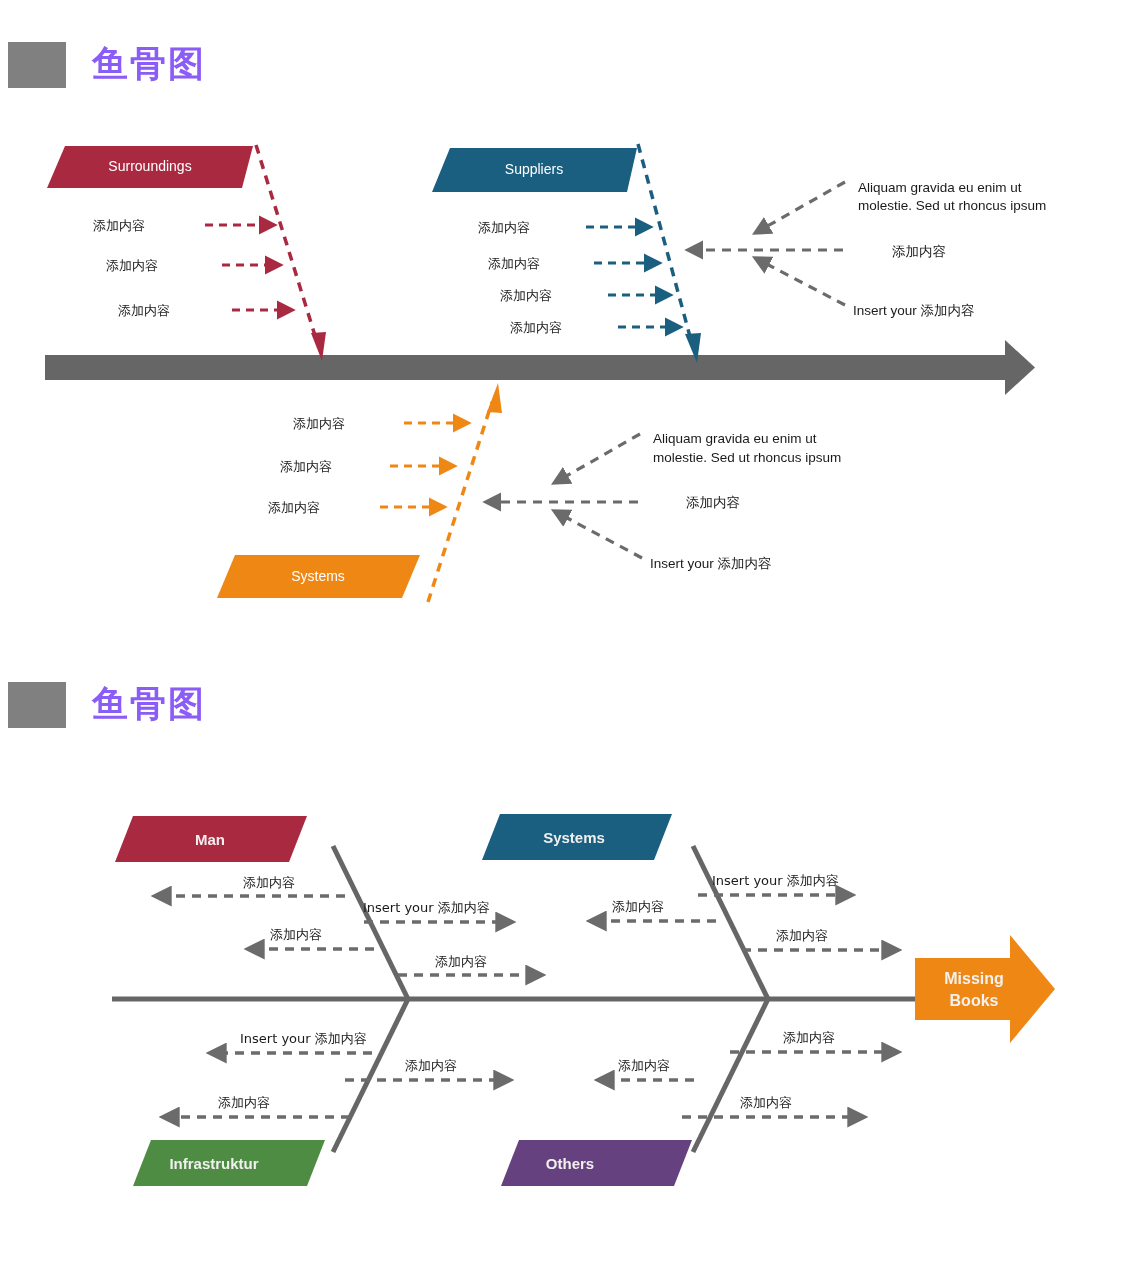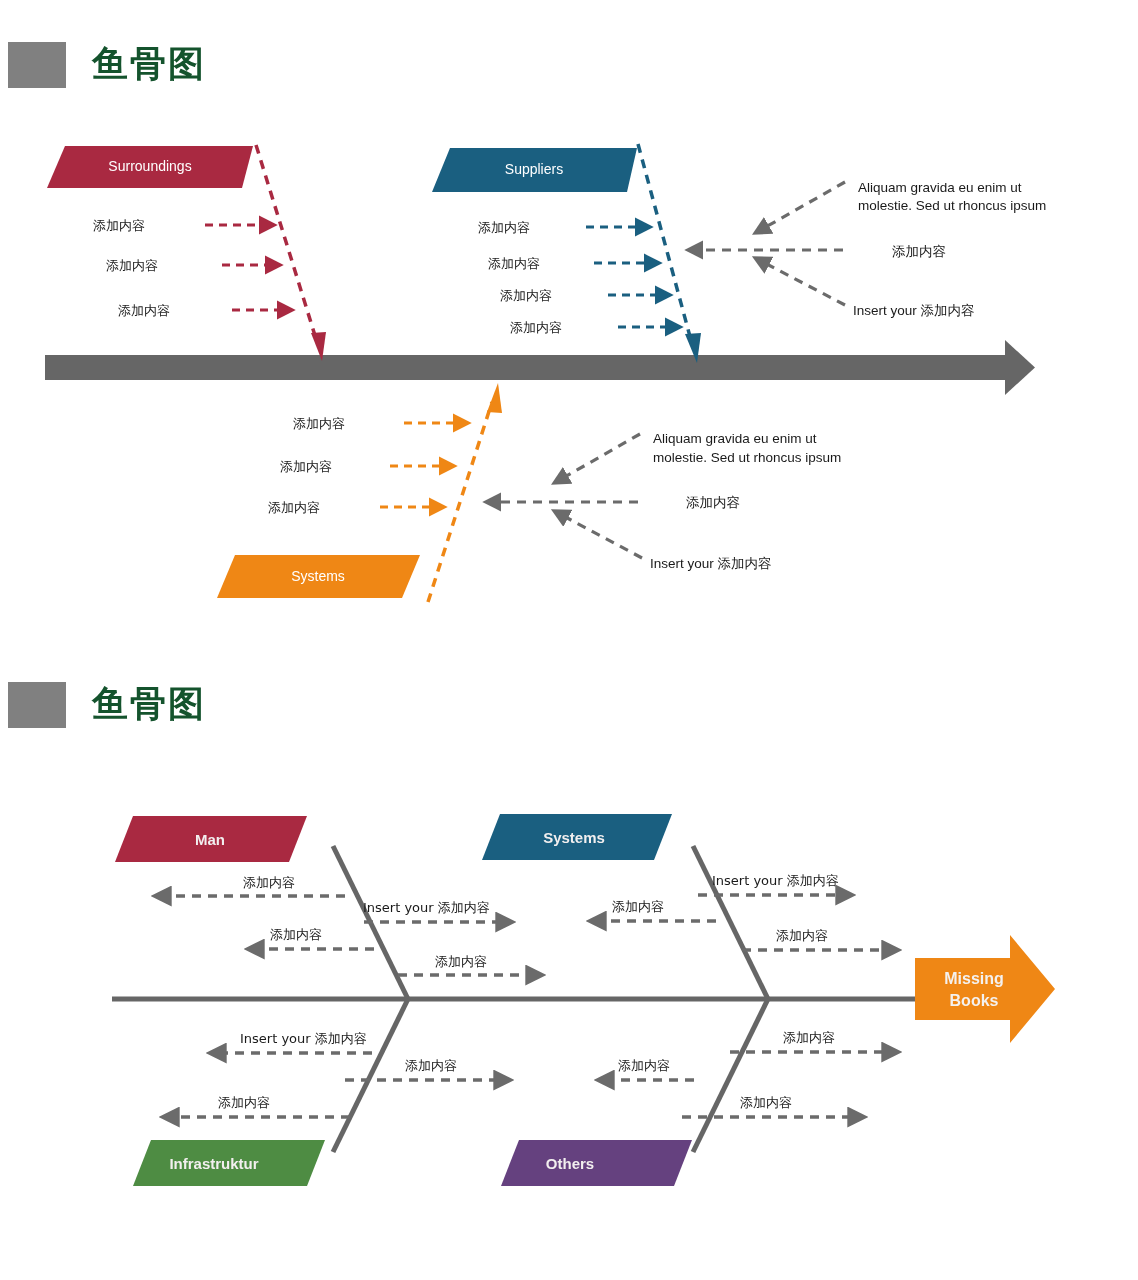--- a/index.html
+++ b/index.html
@@ -28,21 +28,21 @@
   }
   .header-swatch {
     width: 58px;
     height: 46px;
     background: #808080;
   }
   .header-title {
     margin-left: 26px;
     font-size: 36px;
     font-weight: bold;
-    color: #14532d;
+    color: #8b5cf6;
     letter-spacing: 2px;
     font-family: "DejaVu Sans", "Liberation Sans", sans-serif;
     white-space: nowrap;
   }
   #header-1 { left: 8px; top: 40px; }
   #header-2 { left: 8px; top: 680px; }
 
   
   svg.diagram {
     position: absolute;

